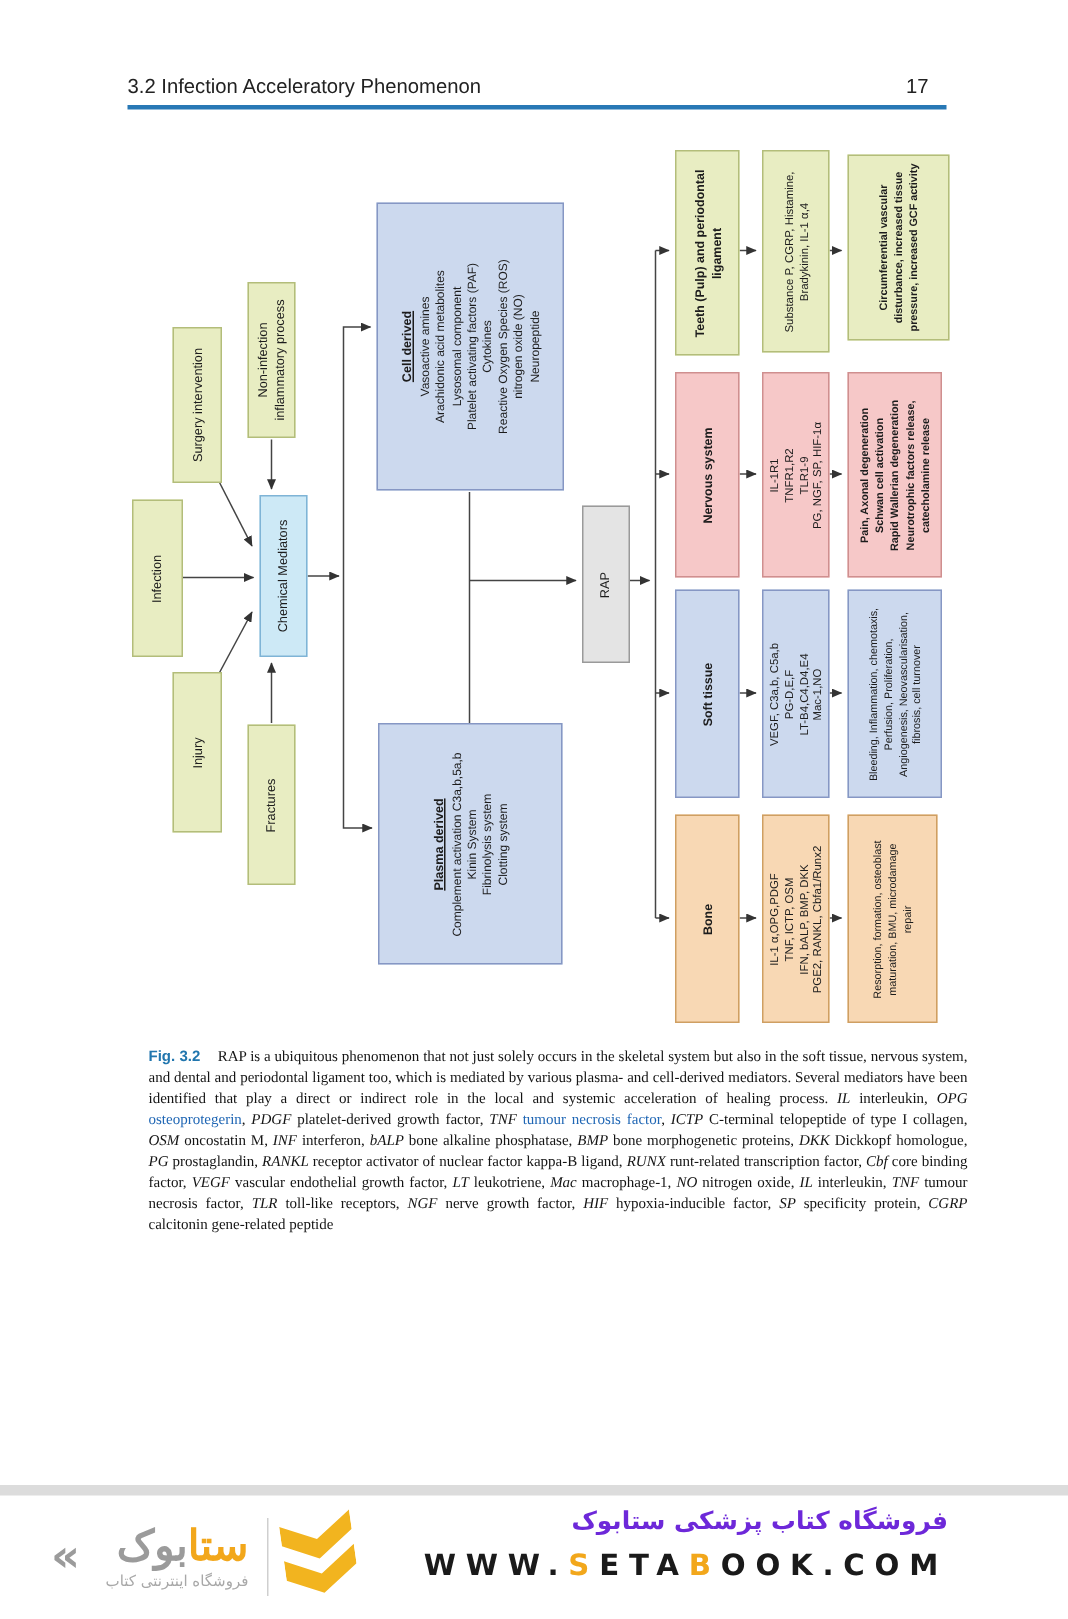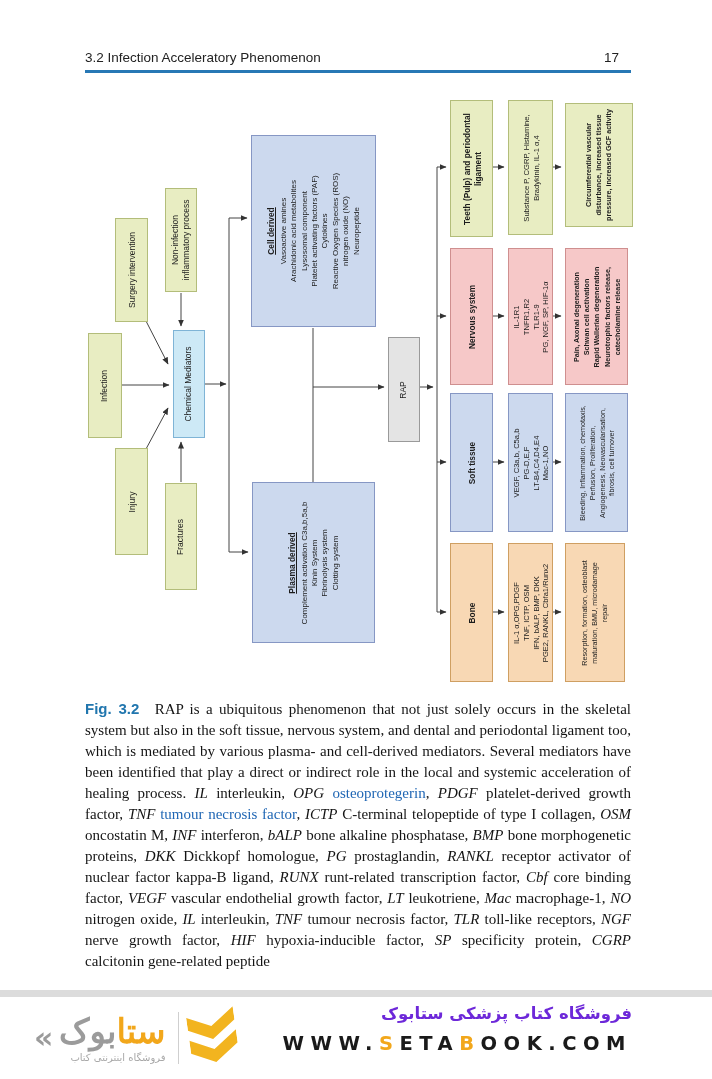--- a/index.html
+++ b/index.html
@@ -26,33 +26,33 @@
   .orange{border-color:#cf9f62;}
   .f-in{font-size:8.5px;}
   .f-cat{font-size:8.3px;font-weight:bold;}
   .f-med{font-size:7.6px;}
   .f-eff-b{font-size:7.2px;font-weight:bold;line-height:1.42;}
   .f-eff{font-size:7.2px;line-height:1.38;}
   .f-big{font-size:8px;}
   .bx-head{font-weight:bold;text-decoration:underline;font-size:8.4px;margin-bottom:2px;}
 
   
-  .caption{position:absolute;left:85px;top:698px;width:546px;
-           font-family:"Liberation Serif",serif;font-size:15px;line-height:1.4;
+  .caption{position:absolute;left:99px;top:698px;width:546px;
+           font-family:"Liberation Serif",serif;font-size:10px;line-height:1.4;
            text-align:justify;color:#141414;}
   .seg-figlabel{font-family:"Liberation Sans",sans-serif;font-weight:bold;color:#2176ae;padding-right:9px;}
   .seg-i{font-style:italic;}
   .seg-link{color:#1f66b4;}
 
   
   .page-edge{position:absolute;left:0;top:990px;width:712px;height:7px;background:#dcdcdc;}
   .footer{position:absolute;left:0;top:1000px;width:712px;height:79px;background:#ffffff;}
   .footer-logo{position:absolute;left:34px;top:8px;display:flex;direction:ltr;align-items:center;}
   .guillemet{font-family:"DejaVu Sans",sans-serif;color:#9b9b9b;font-size:30px;font-weight:bold;line-height:1;margin-right:1px;}
-  .logo-word{font-family:Liberation Sans, sans-serif;font-size:34px;font-weight:bold;direction:rtl;line-height:1.1;}
+  .logo-word{font-family:Liberation Sans, sans-serif;font-size:28px;font-weight:bold;direction:rtl;line-height:1.1;}
   .logo-sub{font-family:"DejaVu Sans",sans-serif;font-size:10px;color:#a8a8a8;direction:rtl;text-align:center;margin-top:2px;margin-left:16px;}
   .logo-divider{width:1.5px;height:52px;background:#cfcfcf;margin:0 10px 0 12px;}
   .logo-chevron{transform:rotate(-14deg) skewX(-6deg);}
   .footer-right{position:absolute;right:80px;top:4px;text-align:right;}
   .store-line{font-family:"DejaVu Sans",sans-serif;font-size:16.5px;font-weight:bold;color:#6d28d9;direction:rtl;}
   .url-line{font-family:"DejaVu Sans",sans-serif;font-size:19.5px;font-weight:bold;letter-spacing:6.5px;margin-top:9px;margin-left:44px;}
   .seg-dark{color:#1a1a1a;}
   .seg-accent{color:#f2a71b;}
   .seg-gray{color:#9b9b9b;}
 </style>

